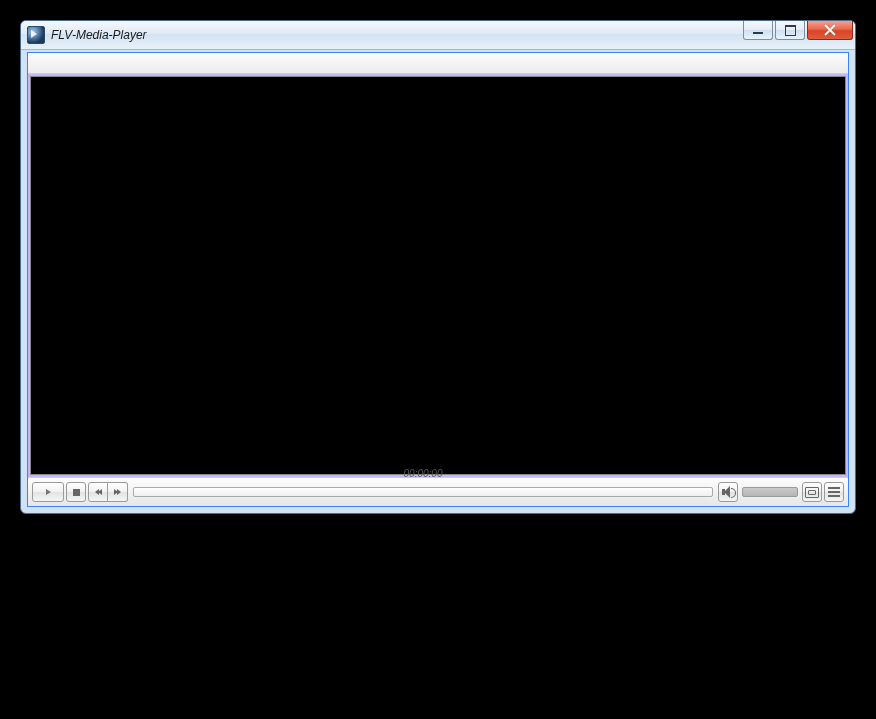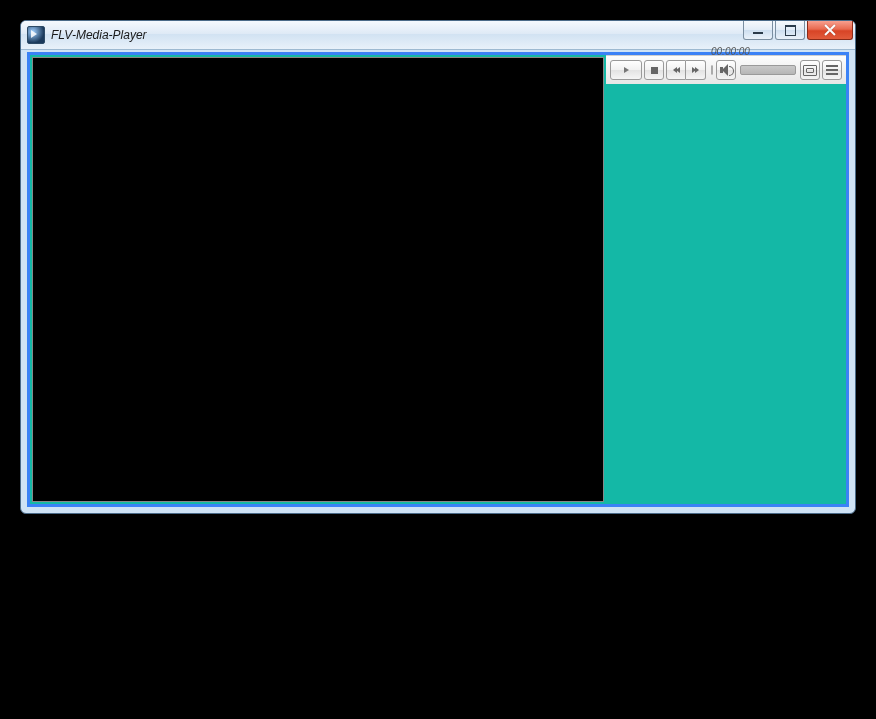--- a/index.html
+++ b/index.html
@@ -123,24 +123,24 @@
     background: #fff;
     box-shadow: 0 0 1px rgba(0,0,0,0.4);
   }
   .close-glyph::before { transform: rotate(45deg); }
   .close-glyph::after  { transform: rotate(-45deg); }
 
   
   .client {
     flex: 1 1 auto;
     margin: 2px 6px 6px 6px;
-    background: #14b8a6;
-    border: 3px solid #3b82f6;
-    display: flex;
-    flex-direction: row;
+    background: #c4b5fd;
+    border: 1px solid #3b82f6;
+    display: flex;
+    flex-direction: column;
     box-sizing: border-box;
   }
 
   
   .menubar {
     height: 20px;
     background: linear-gradient(to bottom, #fcfcfc, #ececec);
     border-bottom: 1px solid #cfcfcf;
   }
 

